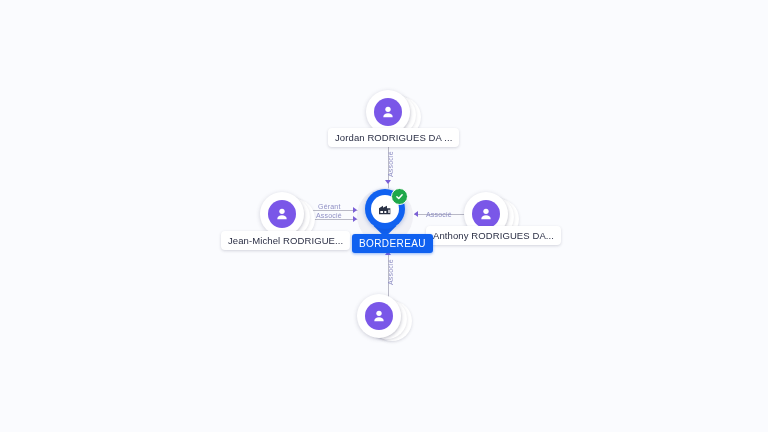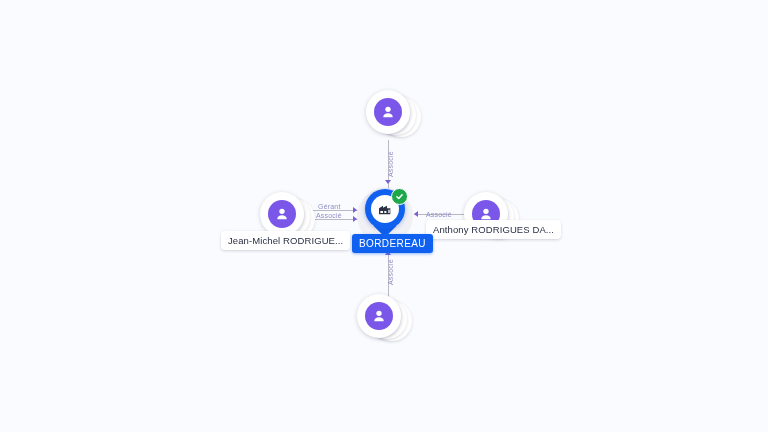--- a/index.html
+++ b/index.html
@@ -222,20 +222,21 @@
     <div class="stack-c s1"></div>
     <div class="avatar-ring">
       <div class="avatar-circle">
         <svg width="16" height="16" viewBox="0 0 24 24" fill="#ffffff" aria-hidden="true">
           <circle cx="12" cy="8" r="4"></circle>
           <path d="M12 14c-4 0-7 2.2-7 5v1h14v-1c0-2.8-3-5-7-5z"></path>
         </svg>
       </div>
     </div>
   </div>
+  <div class="chip" style="left:328px; top:128px;">Jordan RODRIGUES DA ...</div>
 
   <div class="person-node" style="left:260px; top:192px;">
     <div class="stack-c s3"></div>
     <div class="stack-c s2"></div>
     <div class="stack-c s1"></div>
     <div class="avatar-ring">
       <div class="avatar-circle">
         <svg width="16" height="16" viewBox="0 0 24 24" fill="#ffffff" aria-hidden="true">
           <circle cx="12" cy="8" r="4"></circle>
           <path d="M12 14c-4 0-7 2.2-7 5v1h14v-1c0-2.8-3-5-7-5z"></path>
@@ -251,21 +252,21 @@
     <div class="stack-c s1"></div>
     <div class="avatar-ring">
       <div class="avatar-circle">
         <svg width="16" height="16" viewBox="0 0 24 24" fill="#ffffff" aria-hidden="true">
           <circle cx="12" cy="8" r="4"></circle>
           <path d="M12 14c-4 0-7 2.2-7 5v1h14v-1c0-2.8-3-5-7-5z"></path>
         </svg>
       </div>
     </div>
   </div>
-  <div class="chip" style="left:426px; top:220px;">Anthony RODRIGUES DA...</div>
+  <div class="chip" style="left:426px; top:226px;">Anthony RODRIGUES DA...</div>
 
   <div class="person-node" style="left:357px; top:294px;">
     <div class="stack-c s3"></div>
     <div class="stack-c s2"></div>
     <div class="stack-c s1"></div>
     <div class="avatar-ring">
       <div class="avatar-circle">
         <svg width="16" height="16" viewBox="0 0 24 24" fill="#ffffff" aria-hidden="true">
           <circle cx="12" cy="8" r="4"></circle>
           <path d="M12 14c-4 0-7 2.2-7 5v1h14v-1c0-2.8-3-5-7-5z"></path>

